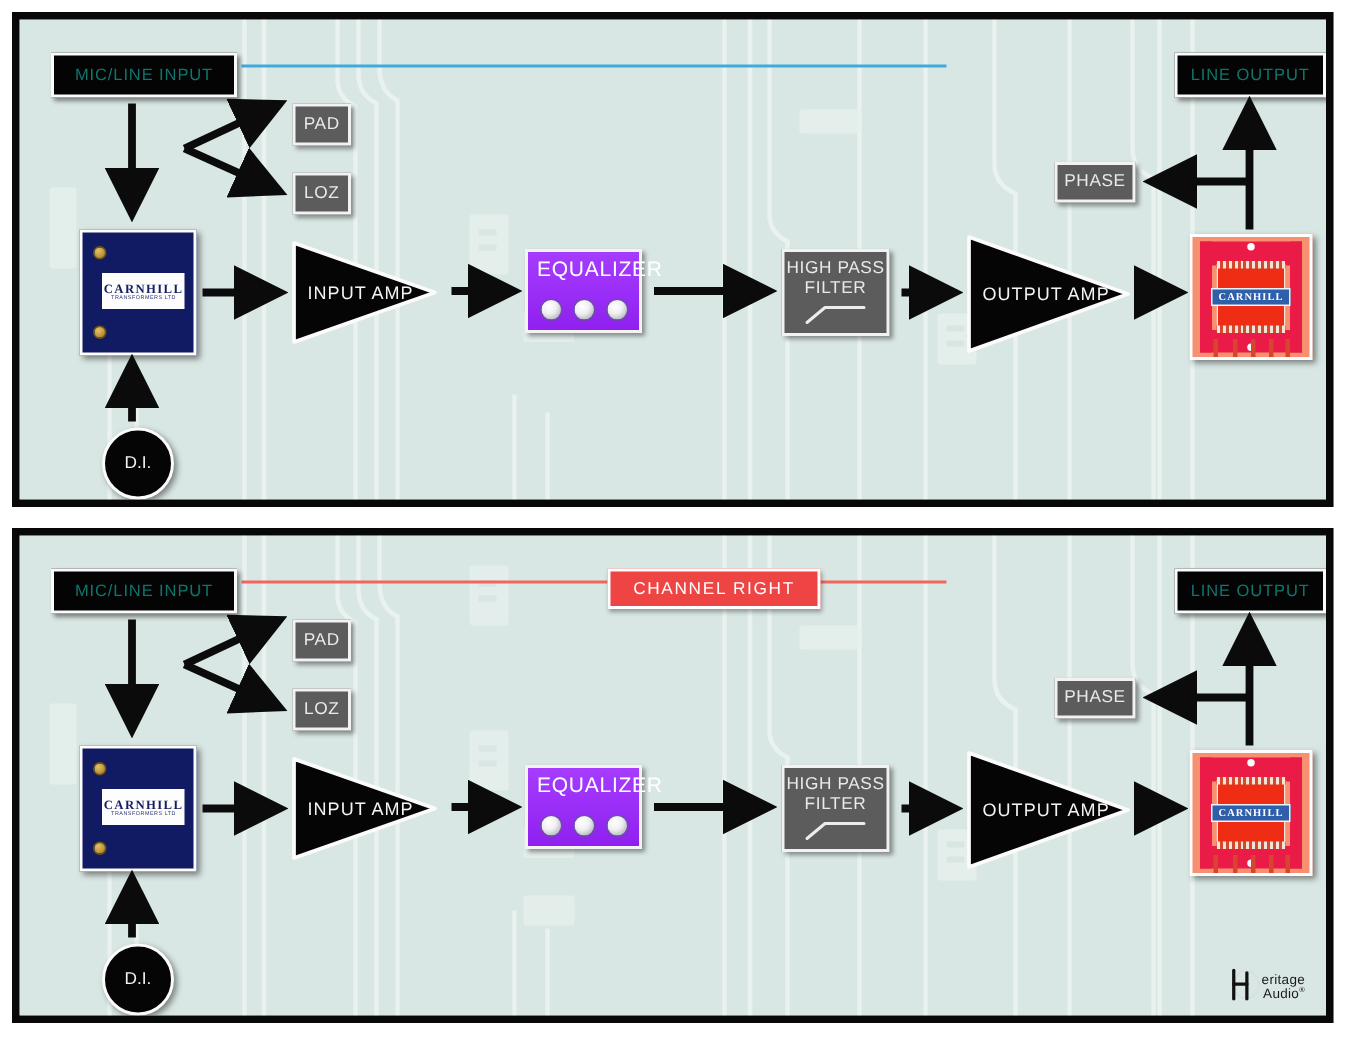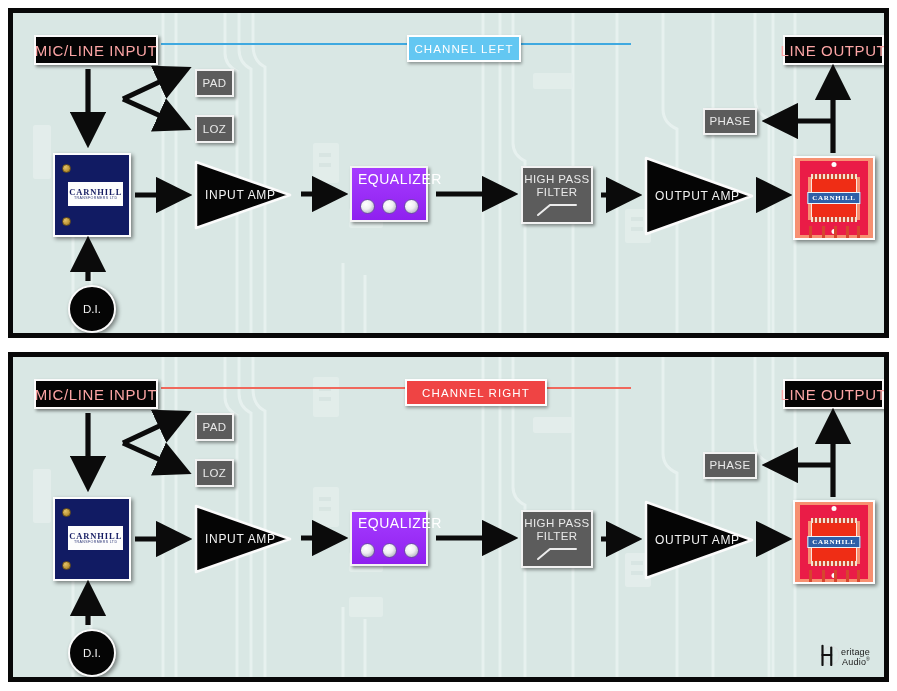--- a/index.html
+++ b/index.html
@@ -13,21 +13,21 @@
          background:#d9e7e4;}
   .panel.top{top:8px;}
   .panel.bottom{top:352px;}
 
   
   .pcb{position:absolute;inset:0;pointer-events:none;opacity:.85;}
 
   
   .blackbox{position:absolute;background:#040404;border:2px solid #fbfbfb;
             box-shadow:2px 2px 3px rgba(0,0,0,.45);
-            color:#fca5a5;font-size:15px;letter-spacing:.6px;
+            color:#0f766e;font-size:11px;letter-spacing:.6px;
             display:flex;align-items:center;justify-content:center;
             box-sizing:border-box;white-space:nowrap;}
 
   .graybox{position:absolute;background:#5c5c5c;border:2px solid #f2f2f2;
            box-shadow:2px 2px 3px rgba(0,0,0,.4);
            color:#e9e9e9;font-size:11.5px;letter-spacing:.4px;
            display:flex;align-items:center;justify-content:center;
            text-align:center;line-height:1.12;box-sizing:border-box;}
 
   .chanlabel{position:absolute;border:2px solid #ffffff;
@@ -149,21 +149,20 @@
       </g>
       <g fill="#cfdedb" opacity=".55">
         <rect x="306" y="140" width="12" height="4"></rect>
           <rect x="306" y="150" width="12" height="4"></rect>
         <rect x="618" y="204" width="12" height="4"></rect>
           <rect x="618" y="214" width="12" height="4"></rect>
       </g>
     </svg>
 
     <div class="chanline" style="left:148px;top:30px;width:470px;background:#3fa9e0;"></div>
-    <div class="chanlabel" style="left:394px;top:22px;width:114px;height:27px;background:#63c7f2;">CHANNEL LEFT</div>
 
     <div class="blackbox" style="left:21px;top:22px;width:124px;height:30px;">MIC/LINE  INPUT</div>
 
     <div class="blackbox" style="left:770px;top:22px;width:101px;height:30px;">LINE  OUTPUT</div>
 
     <div class="graybox" style="left:182px;top:56px;width:39px;height:28px;">PAD</div>
     <div class="graybox" style="left:182px;top:102px;width:39px;height:28px;">LOZ</div>
 
     <div class="graybox" style="left:690px;top:95px;width:54px;height:27px;">PHASE</div>
 

